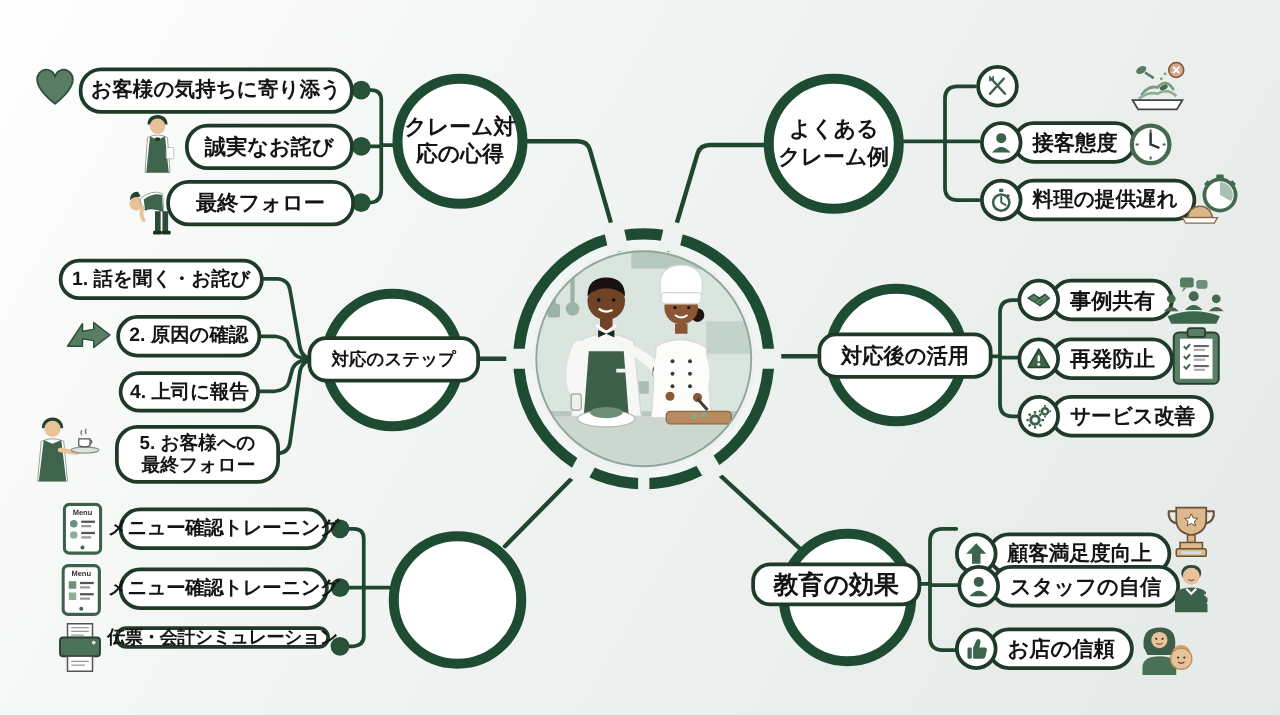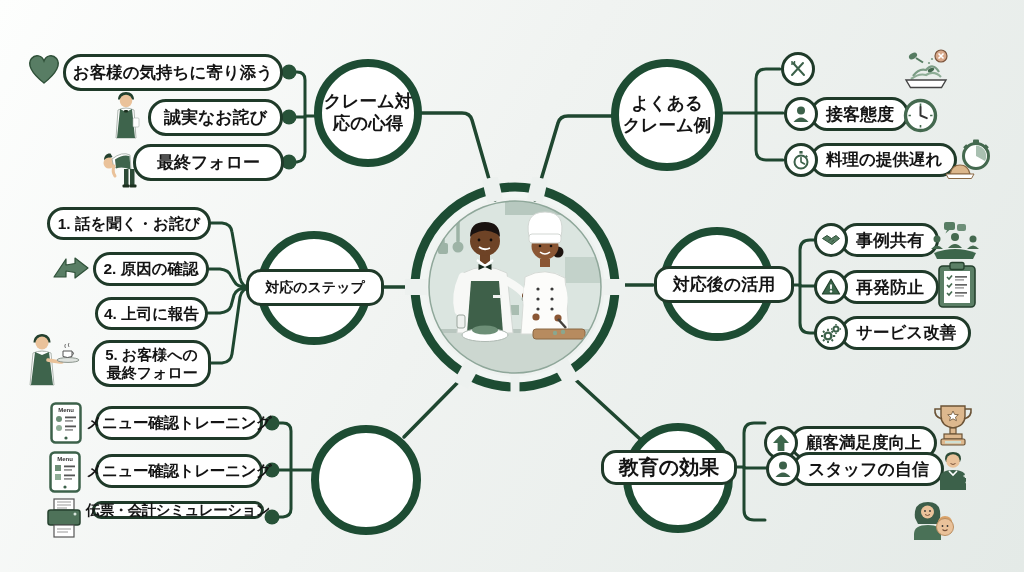--- a/index.html
+++ b/index.html
@@ -194,21 +194,21 @@
     <path d="M14 27q-2 6 1 10" stroke="#eac29a" stroke-width="3" fill="none" stroke-linecap="round"></path>
     <rect x="24" y="30" width="4.5" height="16" fill="#2c4a36"></rect>
     <rect x="30" y="30" width="4.5" height="16" fill="#2c4a36"></rect>
     <rect x="22.5" y="45.5" width="7" height="3" rx="1" fill="#1c301f"></rect>
     <rect x="29.5" y="45.5" width="7" height="3" rx="1" fill="#1c301f"></rect>
   </svg>
 
   <div class="pill" style="left:47px;top:207px;width:164px;height:33px;font-size:15.5px">1. 話を聞く・お詫び</div>
   <div class="pill" style="left:93px;top:252px;width:116px;height:34px;font-size:15.5px">2. 原因の確認</div>
   <div class="pill" style="left:95px;top:297px;width:113px;height:33px;font-size:15.5px">4. 上司に報告</div>
-  <div class="pill wrap" style="left:92px;top:340px;width:119px;height:47px;font-size:15px">5. お客様への
+  <div class="pill wrap" style="left:92px;top:340px;width:132px;height:47px;font-size:15px">5. お客様への
 最終フォロー</div>
 
   <svg class="icon" style="left:52px;top:254px" width="38" height="28" viewBox="0 0 38 28">
     <path d="M2 23L14 5v6l9-1.5V4l13 10-13 10v-5.5L14 17v6Z" fill="#587d64" stroke="#2e5038" stroke-width="1.2" stroke-linejoin="round"></path>
   </svg>
   <svg class="icon" style="left:22px;top:330px" width="64" height="58" viewBox="0 0 64 58">
     <path d="M20 4c-5 0-8.5 3.5-8.5 8.5h17C28.5 7.5 25 4 20 4Z" fill="#23402e"></path>
     <circle cx="20" cy="13" r="6.5" fill="#eac29a"></circle>
     <rect x="17.5" y="21" width="5" height="3" rx="1.2" fill="#1c301f"></rect>
     <path d="M11 23q9-4 18 0l3 32H8Z" fill="#fff" stroke="#9aa59d" stroke-width=".8"></path>
@@ -384,20 +384,29 @@
   </div>
   <div class="ipill" style="left:766px;top:452px">
     <span class="badge">
       <svg width="20" height="20" viewBox="0 0 20 20">
           <circle cx="10" cy="6.5" r="4" fill="#3c614a"></circle>
           <path d="M2.5 18q7.5-9 15 0Z" fill="#3c614a"></path>
         </svg>
     </span>
     <span class="ipill-label" style="font-size:17px">スタッフの自信</span>
   </div>
+  <div class="ipill" style="left:764px;top:502px">
+    <span class="badge">
+      <svg width="20" height="20" viewBox="0 0 20 20">
+          <path d="M7.5 9l2.6-5.6Q10.8 1.6 12.3 2.3q1.5.7.9 3.2L12.4 9h4.3q2.1 0 1.8 2l-1.1 5q-.4 2-2.4 2H8.5q-1 0-1-1Z" fill="#3c664b"></path>
+          <rect x="3" y="9" width="3.4" height="9" rx="1" fill="#3c664b"></rect>
+        </svg>
+    </span>
+    <span class="ipill-label" style="font-size:17px">お店の信頼</span>
+  </div>
 
   <svg class="icon" style="left:932px;top:403px" width="42" height="46" viewBox="0 0 42 46">
     <path d="M9 3h24v10q0 10-12 12Q9 23 9 13Z" fill="#ddb88e" stroke="#6b5336" stroke-width="1.4"></path>
     <path d="M9 6H3q-1 8 7 10M33 6h6q1 8-7 10" fill="none" stroke="#6b5336" stroke-width="1.6"></path>
     <path d="M21 8l1.6 3.4 3.7.3-2.8 2.4.9 3.6L21 15.8l-3.4 1.9.9-3.6-2.8-2.4 3.7-.3Z" fill="#fff" stroke="#6b5336" stroke-width=".8"></path>
     <rect x="18" y="25" width="6" height="6" fill="#ddb88e" stroke="#6b5336" stroke-width="1.2"></rect>
     <rect x="12" y="31" width="18" height="5" fill="#ddb88e" stroke="#6b5336" stroke-width="1.2"></rect>
     <rect x="9" y="36" width="24" height="6" rx="1.5" fill="#ddb88e" stroke="#6b5336" stroke-width="1.2"></rect>
     <rect x="13" y="38" width="16" height="2.4" fill="#cfe0d4"></rect>
   </svg>

